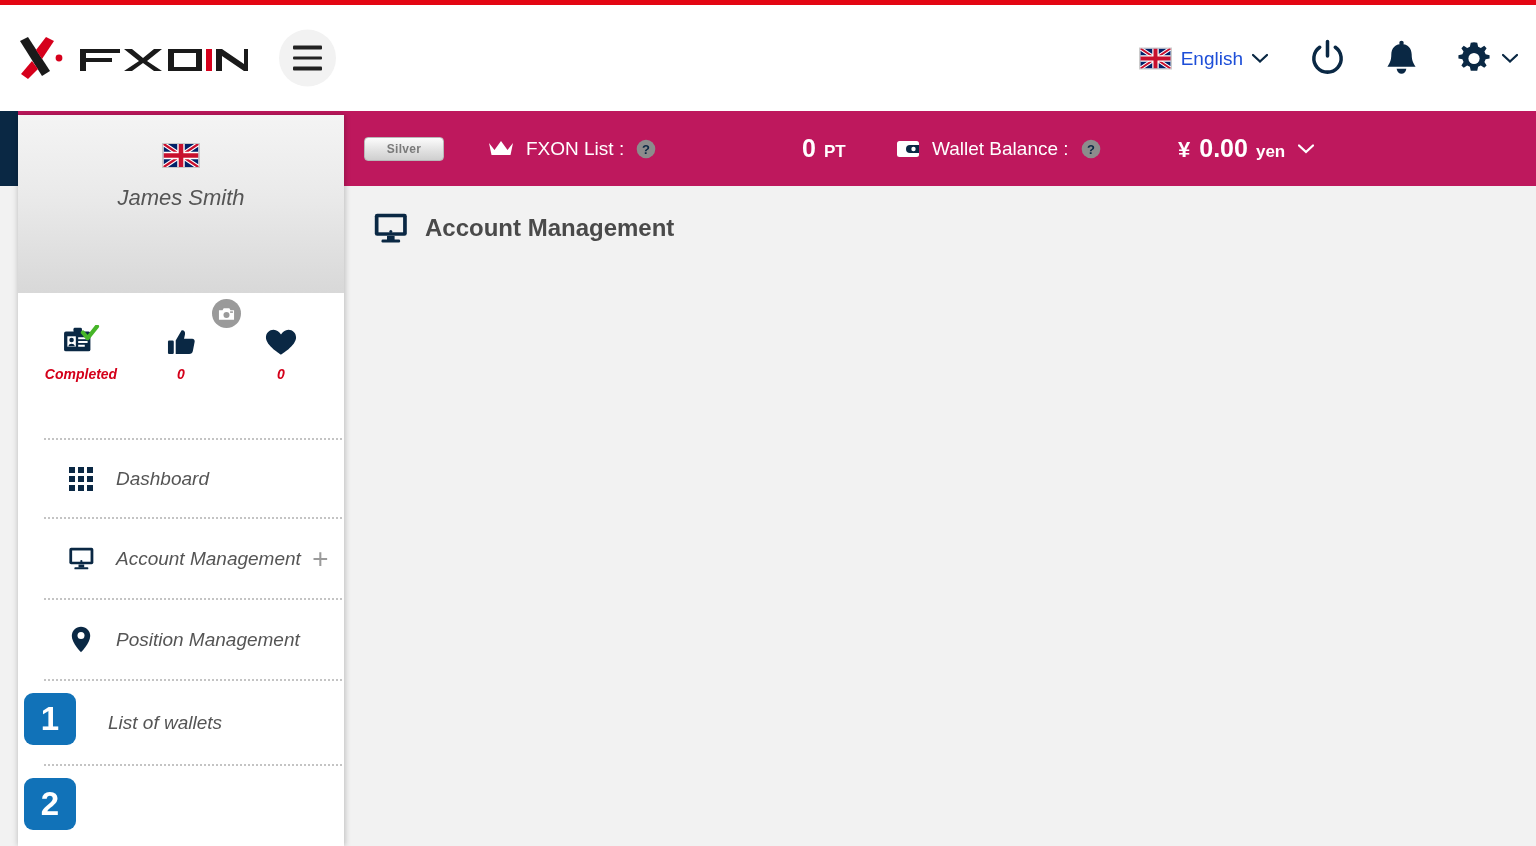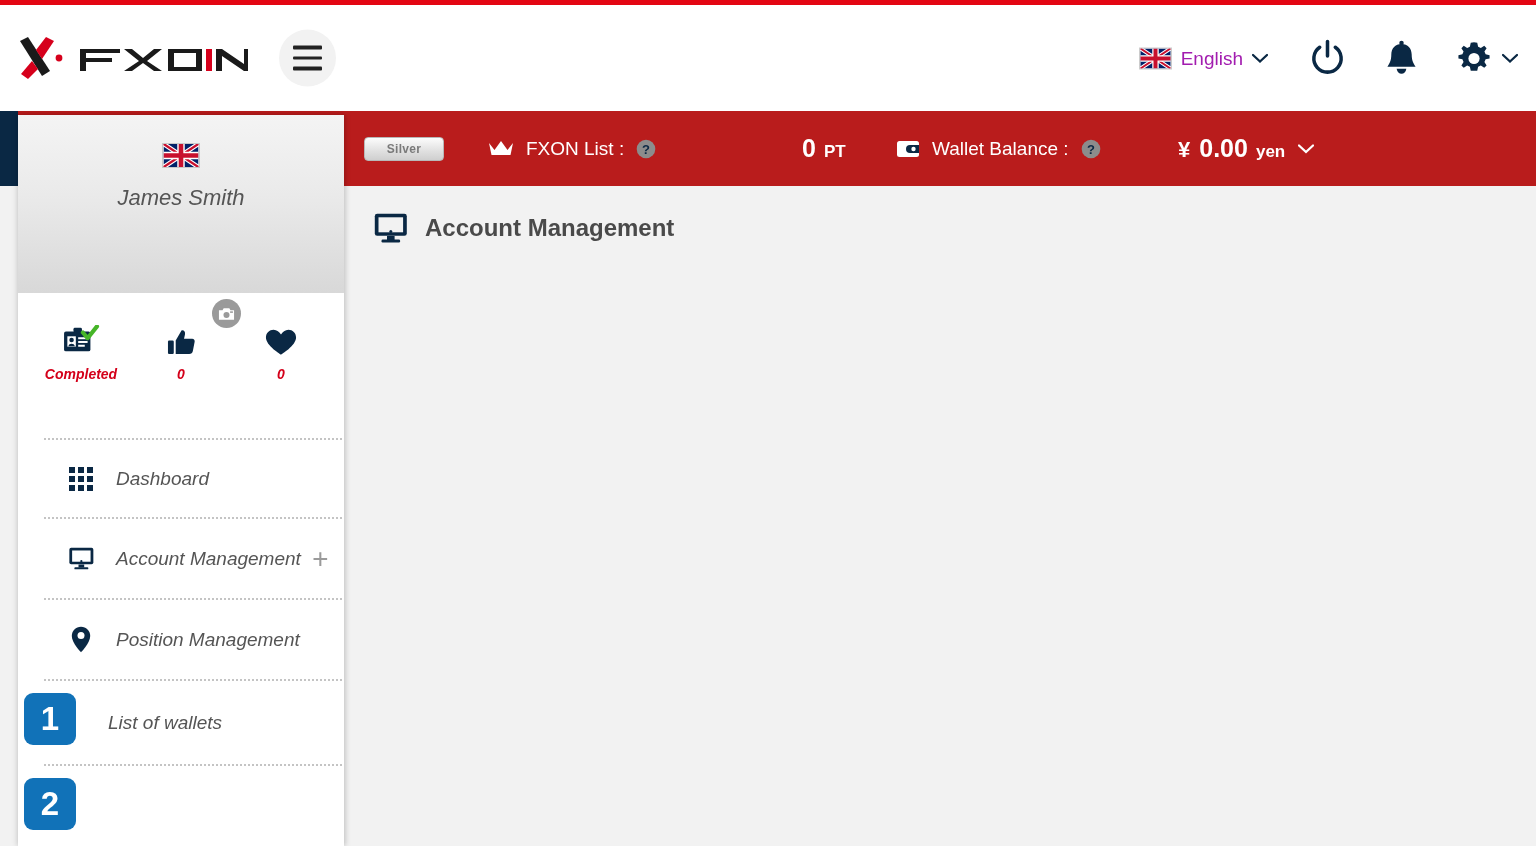--- a/index.html
+++ b/index.html
@@ -54,36 +54,36 @@
   }
   .lang-select {
     display: flex; align-items: center; gap: 9px;
     cursor: pointer; margin-right: 40px;
   }
   .flag {
     width: 33px; height: 22px; display: block;
     border: 1px solid #cccccc;
   }
   .lang-label {
-    font-size: 19px; color: #a21caf;
+    font-size: 19px; color: #1d4ed8;
     font-family: "Liberation Sans", sans-serif;
   }
   .chev { display: block; }
   .hdr-icon {
     margin-right: 38px; cursor: pointer;
     display: flex; align-items: center;
   }
   .hdr-icon:last-child { margin-right: 0; }
   .gear-group { display: flex; align-items: center; gap: 10px; cursor: pointer; }
 
   
   .status-bar {
     position: absolute; top: 111px; left: 0;
     width: 1536px; height: 75px;
-    background: #b91c1c;
+    background: #be185d;
     display: flex; align-items: center;
   }
   .silver-badge {
     position: absolute; left: 364px;
     width: 80px; height: 24px; border-radius: 4px;
     background: linear-gradient(180deg, #fcfcfc 0%, #e2e2e2 55%, #cfcfcf 100%);
     border: 1px solid #b8b8b8;
     color: #7a7a7a; font-size: 12px; font-weight: bold;
     display: flex; align-items: center; justify-content: center;
     letter-spacing: 0.3px;

